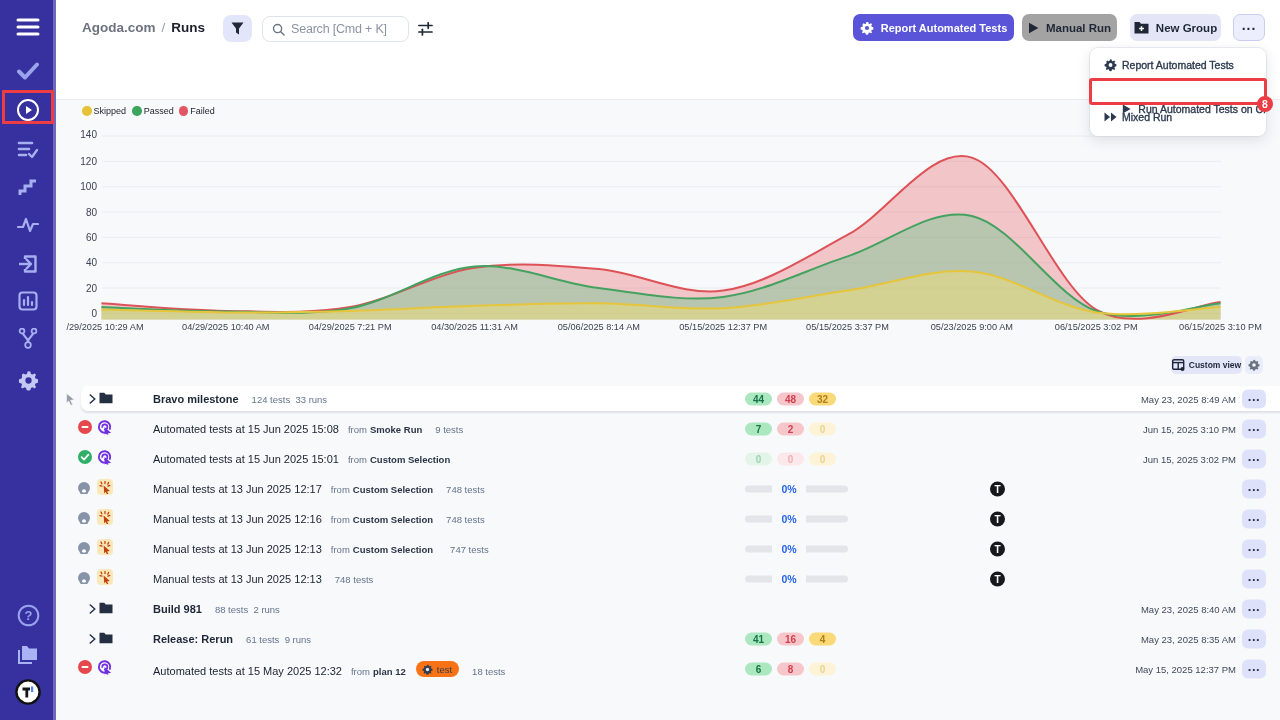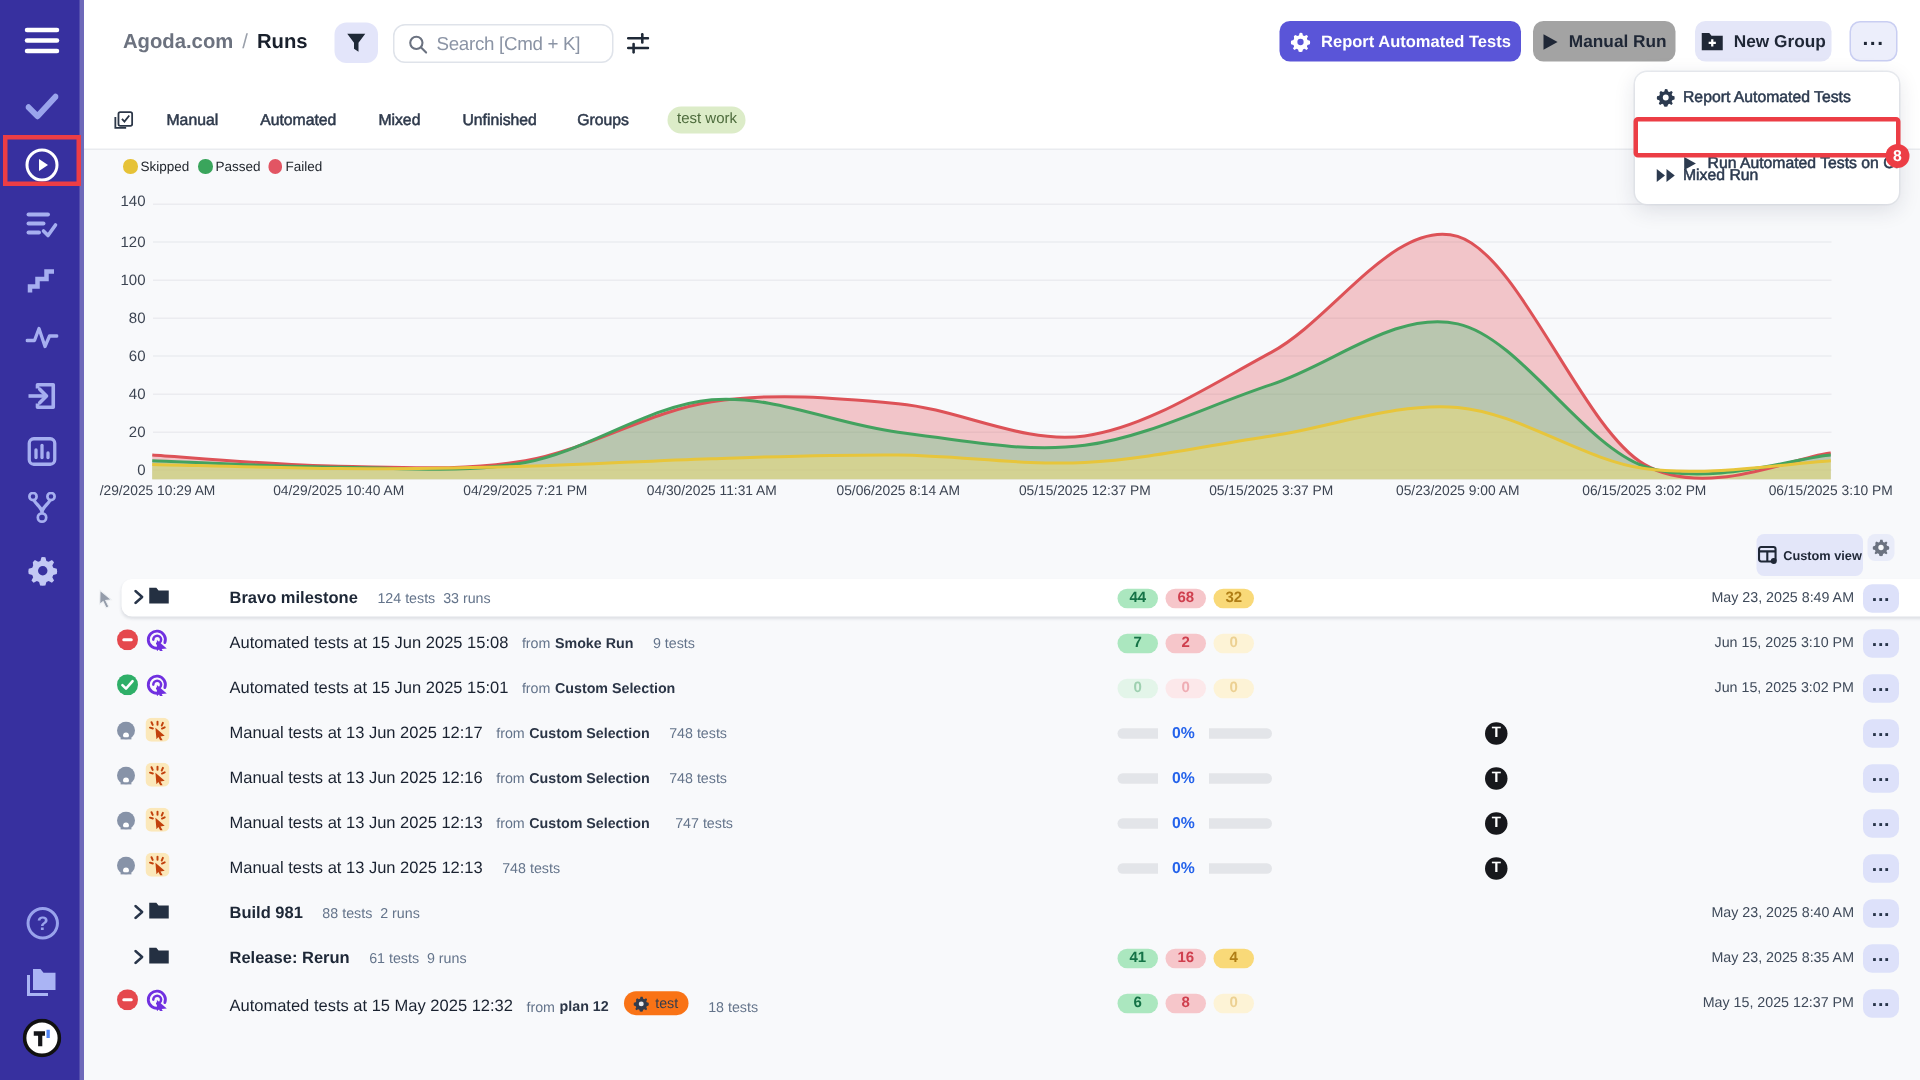--- a/index.html
+++ b/index.html
@@ -40,21 +40,21 @@
 .mi .ic { width:13px; margin-left:14px; margin-right:5px; display:flex; justify-content:center; }
 #redbox2 { position:absolute; left:1089px; top:78px; width:178px; height:27px; border:3px solid #ec3d45; border-radius:3px; z-index:60; }
 #redbadge { position:absolute; left:1257px; top:96px; width:16px; height:16px; background:#ec3d45; border-radius:50%; color:#fff; font-size:10.5px; font-weight:bold; text-align:center; line-height:16px; z-index:70; }
 
 
 #legend { position:absolute; left:82px; top:106px; display:flex; align-items:center; font-size:9px; color:#22272e; }
 #legend i { display:inline-block; width:9.6px; height:9.6px; border-radius:50%; margin-right:2px; }
 #chart { position:absolute; left:56px; top:120px; }
 
 
-#cview { position:absolute; left:1171px; top:356px; width:71px; height:28px; background:#e3e6f9; border-radius:5px; display:flex; align-items:center; justify-content:center; font-size:8.5px; font-weight:bold; color:#1f2736; white-space:nowrap; }
+#cview { position:absolute; left:1171px; top:356px; width:71px; height:18px; background:#e3e6f9; border-radius:5px; display:flex; align-items:center; justify-content:center; font-size:8.5px; font-weight:bold; color:#1f2736; white-space:nowrap; }
 #cgear { position:absolute; left:1245px; top:356px; }
 
 
 #tbl { position:absolute; left:56px; top:384px; width:1224px; }
 .row { position:absolute; left:0; width:1224px; height:30px; }
 #row1bg { position:absolute; left:25px; top:2px; width:1210px; height:25px; background:#fff; border-radius:7px; box-shadow:0 1.5px 2px rgba(40,50,70,0.12); }
 .chev { position:absolute; left:33px; top:50%; transform:translateY(-50%); }
 .sticon { position:absolute; left:22px; top:50%; transform:translateY(-50%); }
 .typicon { position:absolute; left:41px; top:50%; transform:translateY(-50%); }
 .title { position:absolute; left:61px; top:50%; transform:translateY(-50%); font-size:11px; color:#1a2230; white-space:nowrap;padding-left:36px; }
@@ -207,33 +207,20 @@
         <path d="M1 0.8 L10.4 6 L1 11.2 Z" fill="#1f2736"></path>
       </svg>Manual Run</div>
 <div class="btn" id="btn-group"><svg width="15" height="13" viewBox="0 0 15 13">
         <path d="M0.5 1 L5.5 1 L7 2.8 L14.5 2.8 L14.5 12.5 L0.5 12.5 Z" fill="#1f2736"></path>
         <path d="M7.5 5.2 L7.5 10 M5.1 7.6 L9.9 7.6" stroke="#fff" stroke-width="1.5"></path>
       </svg>New Group</div>
 <div class="btn" id="btn-more" style="font-size:14px; letter-spacing:1px;">
       <span style="margin-top:-5px;">...</span>
     </div>
 
-<div id="tabs">
-  <svg width="13" height="12" viewBox="0 0 16 15" style="margin-left:20px;">
-        <path d="M1 5 L1 14 L10 14" stroke="#2b3647" stroke-width="1.5" fill="none"></path>
-        <rect x="3.6" y="1" width="11.4" height="11.4" rx="1.5" stroke="#2b3647" stroke-width="1.5" fail="none" fill="none"></rect>
-        <path d="M6.5 6.5 L8.6 8.8 L12.6 3.8" stroke="#2b3647" stroke-width="1.5" fill="none"></path>
-      </svg>
-  <span class="t" style="margin-left:22px;">Manual</span>
-  <span class="t" style="margin-left:28px;">Automated</span>
-  <span class="t" style="margin-left:28px;">Mixed</span>
-  <span class="t" style="margin-left:28px;">Unfinished</span>
-  <span class="t" style="margin-left:27px;">Groups</span>
-  <span class="t" style="margin-left:26px; background:#dcecc8; color:#4d6b3c; font-size:10px; -webkit-text-stroke:0; padding:3px 6px 4px; border-radius:9px;">test work</span>
-</div>
 
 <div id="legend">
   <i style="background:#e6c237;"></i>
       <span>Skipped</span>
   <i style="background:#3aa55c; margin-left:6px;"></i>
       <span>Passed</span>
   <i style="background:#e25563; margin-left:5px;"></i>
       <span>Failed</span>
 </div>
 
@@ -301,21 +288,21 @@
         <div id="row1bg"></div>
         <span class="chev"><svg width="7" height="10" viewBox="0 0 7 10">
             <path d="M1.3 1 L5.8 5 L1.3 9" stroke="#28354a" stroke-width="1.6" fill="none" stroke-linecap="round" stroke-linejoin="round"></path>
           </svg></span>
         <span class="typicon" style="left:43px;"><svg width="14" height="12" viewBox="0 0 14 12">
             <path d="M0.5 0.8 L5.2 0.8 L6.7 2.6 L13.5 2.6 L13.5 11.3 L0.5 11.3 Z" fill="#243042"></path>
           </svg></span>
         <span class="title folder-title">Bravo milestone<span class="meta" style="margin-left:13px;">124 tests&nbsp;&nbsp;33 runs</span></span>
         <span class="badges">
           <span class="pill pg">44</span>
-          <span class="pill pr">68</span>
+          <span class="pill pr">48</span>
           <span class="pill py">32</span>
         </span>
         <span class="date">May 23, 2025 8:49 AM</span>
         <span class="dots">
           <span>...</span>
         </span>
       </div>
       <div class="row" style="top:30px;">
         <span class="sticon"><svg width="14" height="14" viewBox="0 0 14 14">
             <circle cx="7" cy="7" r="7" fill="#e5484d"></circle>

